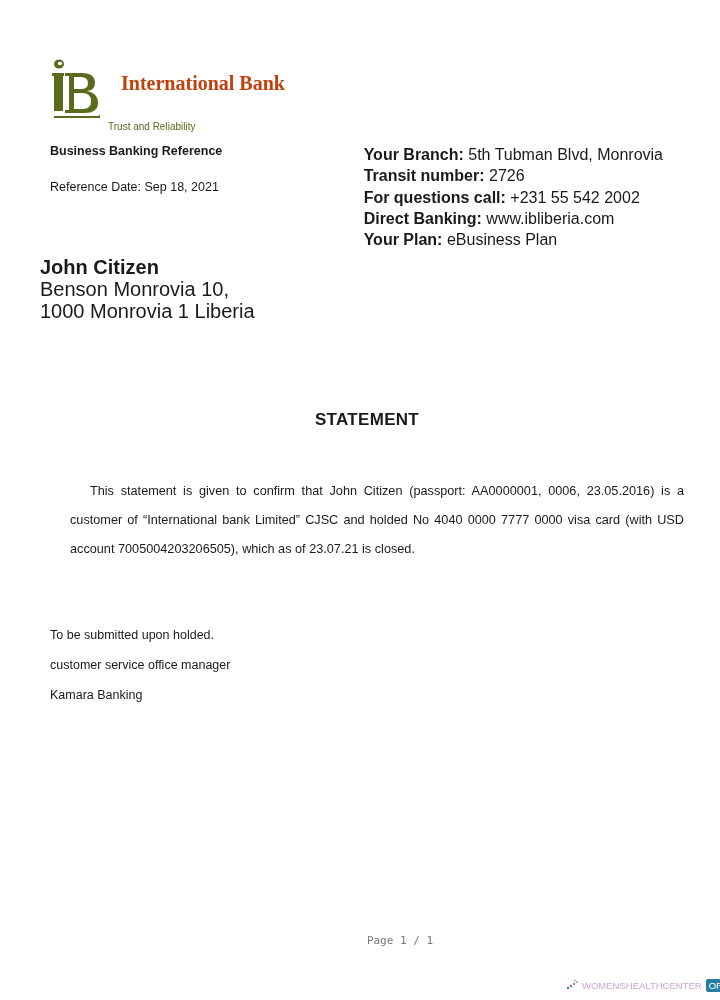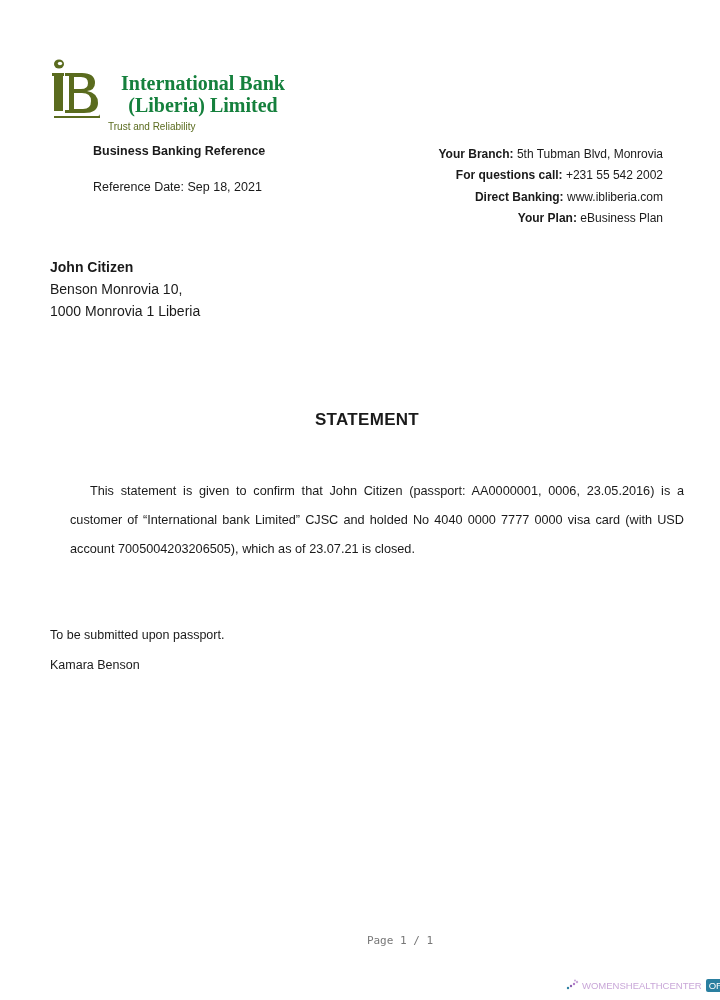--- a/index.html
+++ b/index.html
@@ -2,26 +2,26 @@
 <html><head>
   <meta charset="utf-8">
   <style>
     html, body { margin: 0; padding: 0; background: #ffffff; }
     body { width: 720px; height: 1000px; position: relative; overflow: hidden;
            font-family: "Liberation Sans", sans-serif; color: #1a1a1a; }
     .abs { position: absolute; }
     .logo { left: 50px; top: 58px; width: 260px; height: 82px; }
     .logo-mark { position: absolute; left: 0; top: 0; width: 52px; height: 62px; }
     .logo-name { position: absolute; left: 58px; top: 14px; font-family: "Liberation Serif", serif;
-                 font-weight: bold; font-size: 20px; line-height: 22px; color: #15803d; text-align: center; width: 190px; }
+                 font-weight: bold; font-size: 20px; line-height: 22px; color: #c2410c; text-align: center; width: 190px; }
     .logo-tag { position: absolute; left: 58px; top: 63px; font-size: 10px; color: #5a6b1e; width: 140px; text-align: left; padding-left: 0; }
-    .t13 { font-size: 12.5px; margin-left: 43px; }
+    .t13 { font-size: 12.5px; }
     .bold { font-weight: bold; }
-    .right-block { right: 57px; top: 144px; text-align: right; font-size: 12px; line-height: 21.3px; }
-    .addr { left: 50px; top: 256px; font-size: 14px; line-height: 22px; }
+    .right-block { right: 57px; top: 144px; text-align: left; font-size: 16px; line-height: 21.3px; }
+    .addr { left: 40px; top: 256px; font-size: 20px; line-height: 22px; }
     .title { left: 0; width: 734px; top: 410px; text-align: center; font-weight: bold; font-size: 17px; letter-spacing: 0.3px; }
     .body-text { left: 50px; width: 614px; top: 477px; font-size: 12.7px; line-height: 29px; text-align: justify; margin-left: 20px; }
     .body-text .indent { display: inline-block; width: 20px; }
     .closing { left: 50px; top: 620px; font-size: 12.5px; line-height: 30px; }
     .page-num { left: 0; width: 718px; top: 934px; text-align: center; font-size: 11px; color: #777; font-family: "DejaVu Sans Mono", monospace; padding-left: 41px; }
     .watermark { left: 566px; top: 976px; height: 18px; display: flex; align-items: center; gap: 2px; font-size: 9.5px; color: #c9a7d8; }
     .wm-org { background: #2a7fa0; color: #fff; padding: 1px 3px; font-size: 9.5px; border-radius: 2px; margin-left: 2px; }
   </style>
 </head>
 <body>
@@ -30,48 +30,49 @@
   <svg class="logo-mark" viewBox="0 0 52 62">
     <ellipse cx="9" cy="6" rx="5" ry="4.5" fill="#5a6b1e"></ellipse>
     <ellipse cx="10" cy="5.5" rx="2.2" ry="1.8" fill="#fff"></ellipse>
     <rect x="4" y="15" width="9" height="38" fill="#5a6b1e"></rect>
     <path d="M2 15 H14 V18 H2 Z" fill="#5a6b1e"></path>
     <path d="M15 15 H32 Q45 15 45 25 Q45 32 37 33 Q48 35 48 45 Q48 55 34 55 H15 V52 H19 V18 H15 Z M24 19 V31 H31 Q38 31 38 25 Q38 19 31 19 Z M24 35 V51 H33 Q41 51 41 43 Q41 35 32 35 Z" fill="#5a6b1e"></path>
     <path d="M4 58 H48 Q50 58 50 56 V60 H4 Z" fill="#5a6b1e"></path>
   </svg>
   <div class="logo-name">
     <div>International Bank</div>
-    <div>(Liberia) Limited</div>
   </div>
   <div class="logo-tag">Trust and Reliability</div>
 </div>
 
 <div class="abs t13 bold" style="left:50px; top:144px;">Business Banking Reference</div>
 <div class="abs t13" style="left:50px; top:180px;">Reference Date: Sep 18, 2021</div>
 
 <div class="abs right-block">
   <div><span class="bold">Your Branch:</span> <span>5th Tubman Blvd, Monrovia</span></div>
+  <div><span class="bold">Transit number:</span> <span>2726</span></div>
   <div><span class="bold">For questions call:</span> <span>+231 55 542 2002</span></div>
   <div><span class="bold">Direct Banking:</span> <span>www.ibliberia.com</span></div>
   <div><span class="bold">Your Plan:</span> <span>eBusiness Plan</span></div>
 </div>
 
 <div class="abs addr">
   <div class="bold">John Citizen</div>
   <div>Benson Monrovia 10,</div>
   <div>1000 Monrovia 1 Liberia</div>
 </div>
 
 <div class="abs title">STATEMENT</div>
 
 <div class="abs body-text"><span class="indent"></span><span>This statement is given to confirm that John Citizen (passport: AA0000001, 0006, 23.05.2016) is a customer of “International bank Limited” CJSC and holded No 4040 0000 7777 0000 visa card (with USD account 7005004203206505), which as of 23.07.21 is closed.</span></div>
 
 <div class="abs closing">
-  <div>To be submitted upon passport.</div>
-  <div>Kamara Benson</div>
+  <div>To be submitted upon holded.</div>
+  <div>customer service office manager</div>
+  <div>Kamara Banking</div>
 </div>
 
 <div class="abs page-num">Page 1 / 1</div>
 
 <div class="abs watermark">
   <svg width="14" height="12" viewBox="0 0 14 12">
     <circle cx="2" cy="9" r="1.2" fill="#2a7fa0"></circle>
       <circle cx="5" cy="7" r="1.2" fill="#8a5fb0"></circle>
     <circle cx="8" cy="5" r="1.2" fill="#b07ac8"></circle>
       <circle cx="11" cy="3" r="1.2" fill="#c9a7d8"></circle>

